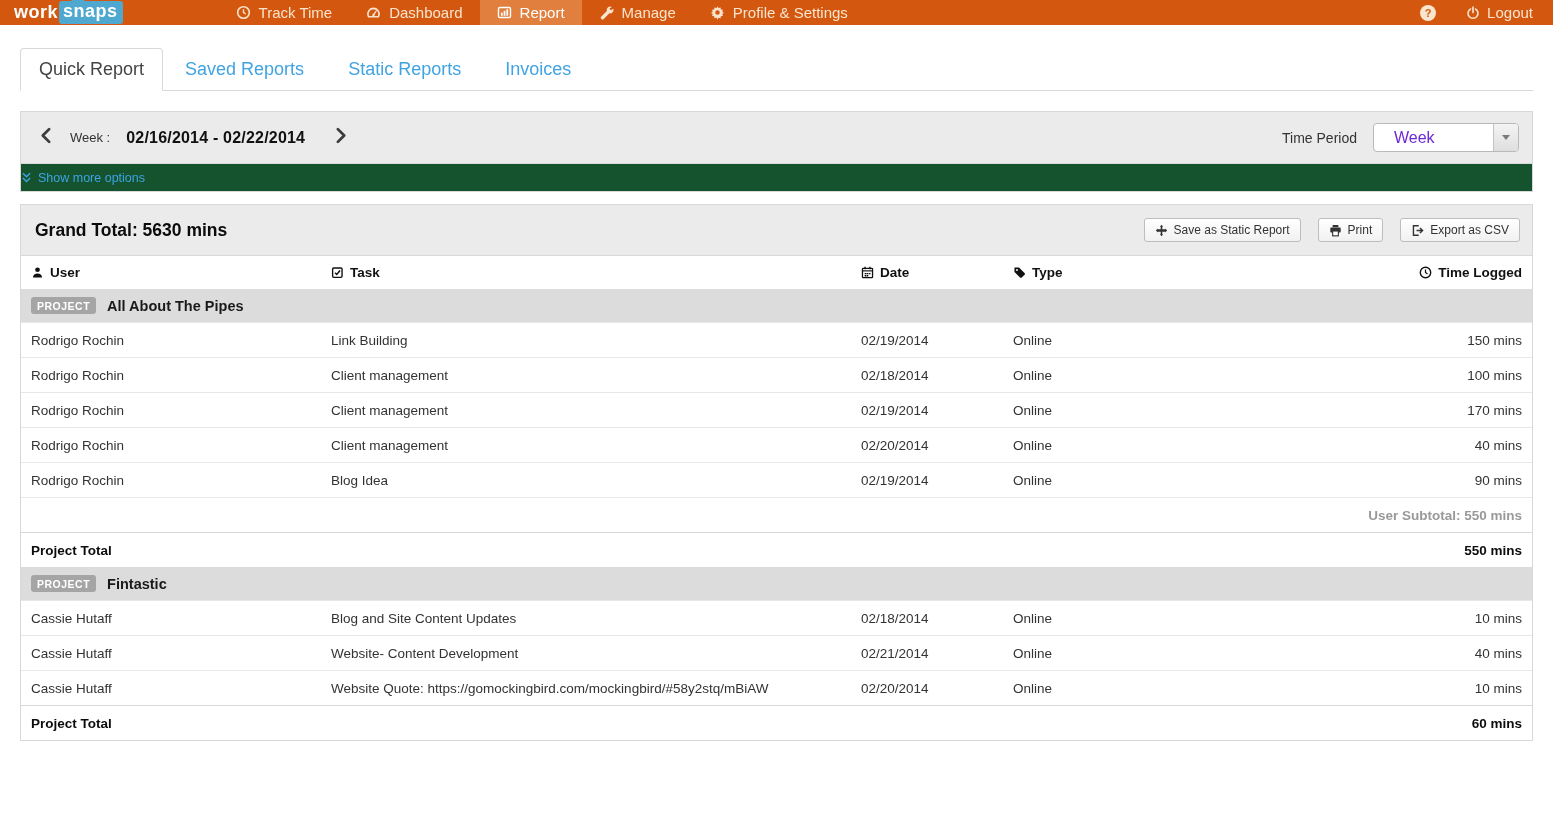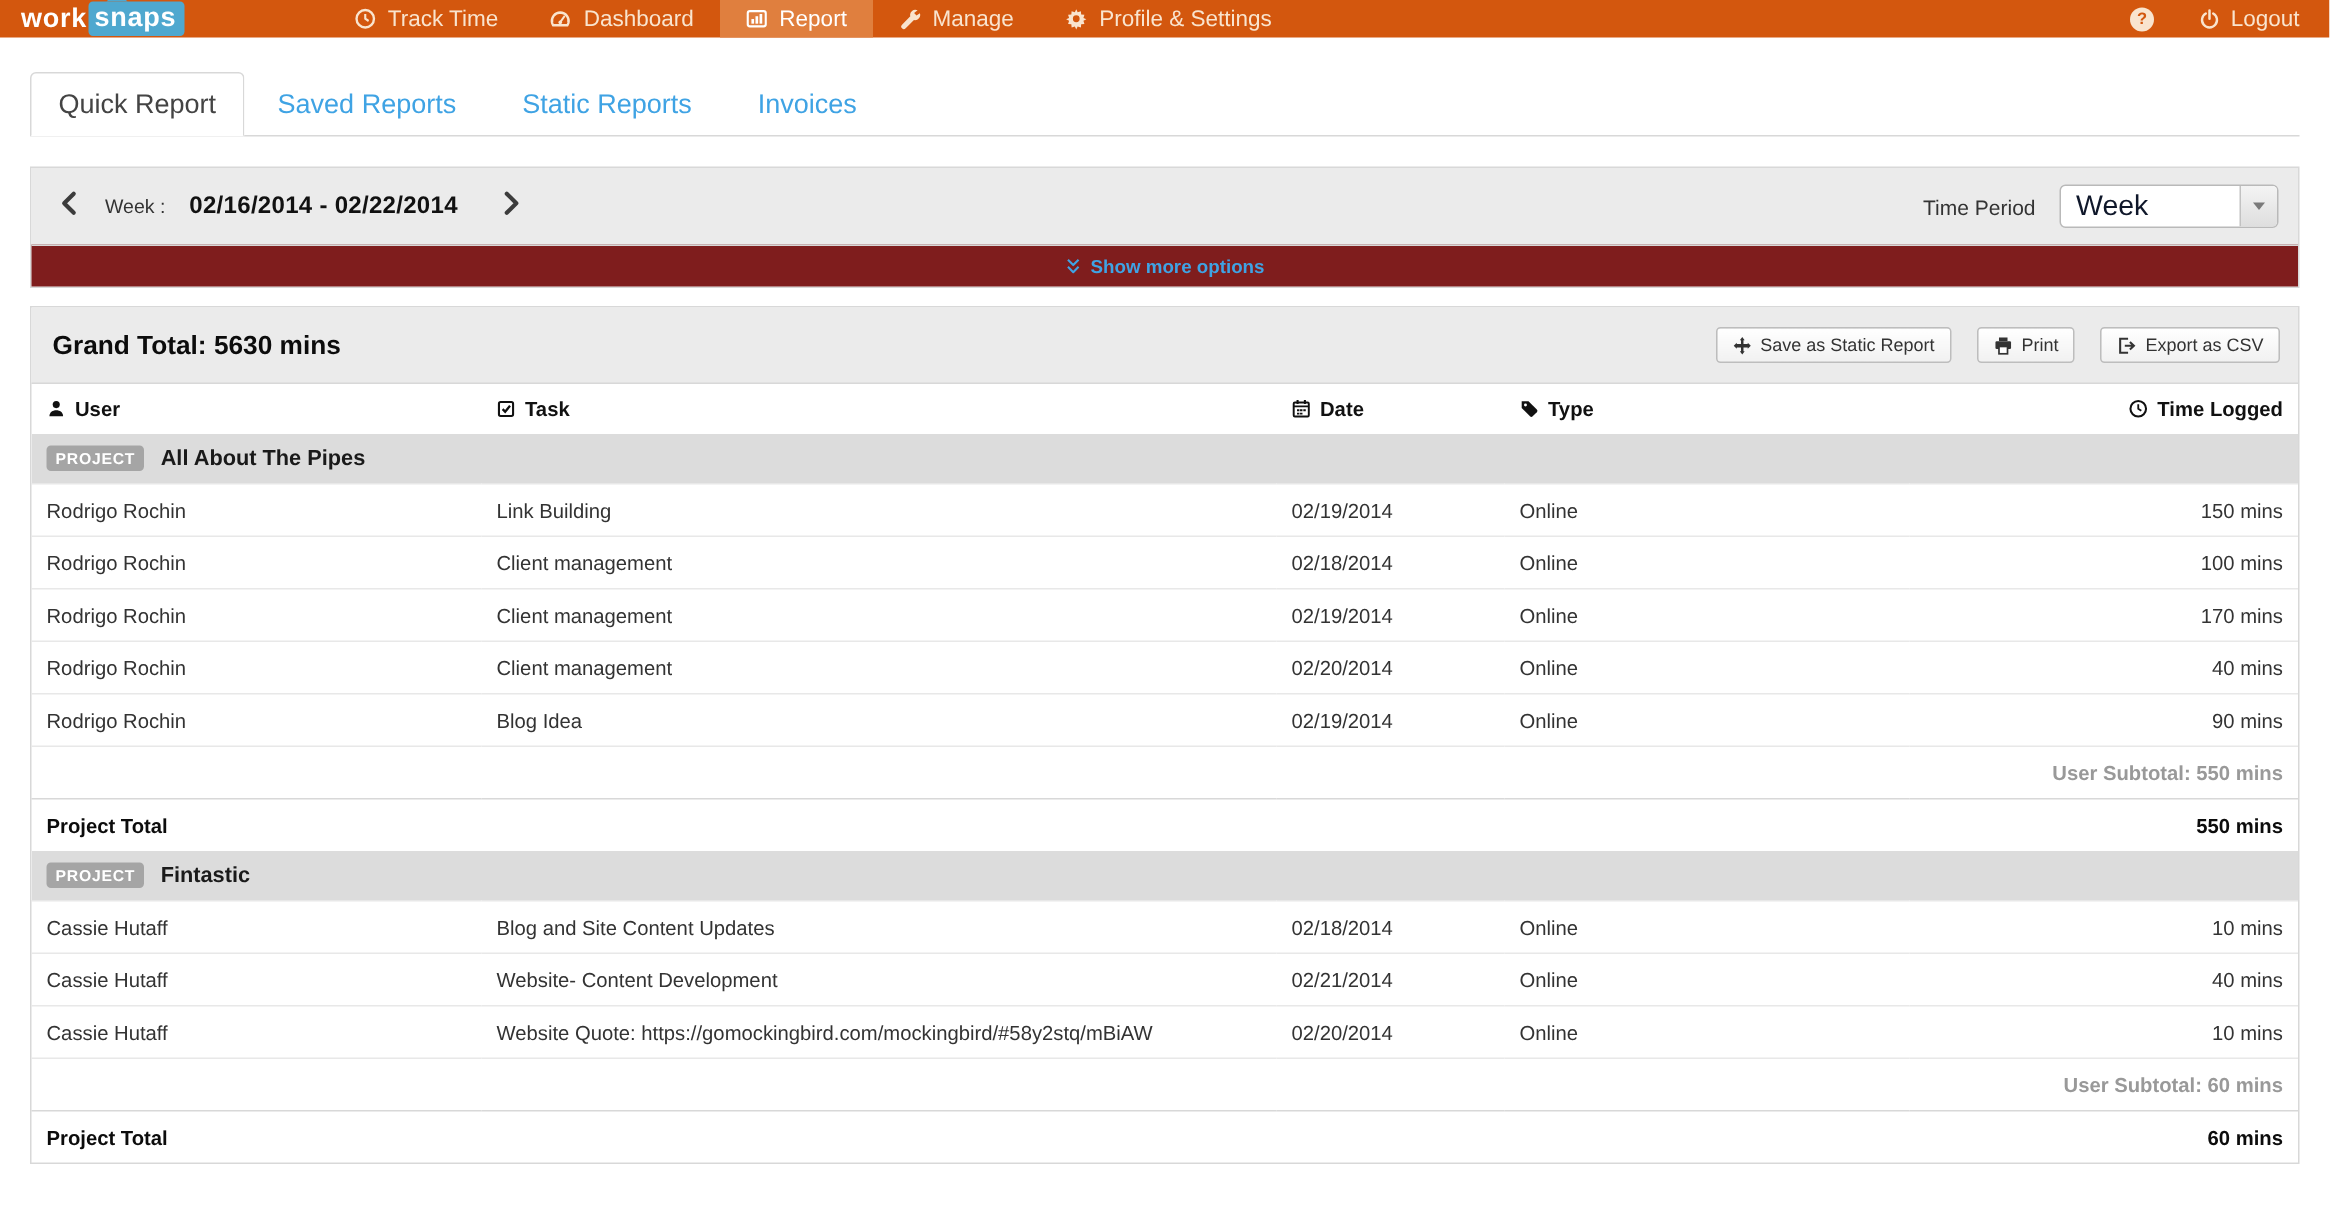--- a/index.html
+++ b/index.html
@@ -56,27 +56,27 @@
   .period-panel{margin:20px 20px 0 20px;border:1px solid var(--border);}
   .period-top{background:var(--panel-gray);height:51px;display:flex;align-items:center;padding:0 13px 0 16px;}
   .chev-btn{color:#3c3c3c;cursor:pointer;padding:2px;}
   .week-label{font-size:13px;color:#333;margin-left:14px;}
   .date-range{font-size:16px;font-weight:bold;color:#111;margin-left:16px;letter-spacing:.2px;}
   .chev-right{margin-left:26px;}
   .period-right{margin-left:auto;display:flex;align-items:center;}
   .tp-label{font-size:14px;color:#333;margin-right:16px;}
   .select{width:146px;height:29px;background:#fff;border:1px solid #b9b9b9;border-radius:4px;
     display:flex;align-items:center;cursor:pointer;overflow:hidden;}
-  .select-value{flex:1;padding-left:10px;font-size:19px;color:#0f172a;}
+  .select-value{flex:1;padding-left:20px;font-size:16px;color:#6d28d9;}
   .select-caret{width:25px;align-self:stretch;border-left:1px solid #c2c2c2;
     background:linear-gradient(#f4f4f4,#dedede);display:flex;align-items:center;justify-content:center;}
   .caret-tri{width:0;height:0;border-left:4px solid transparent;border-right:4px solid transparent;
     border-top:5px solid #7a7a7a;}
-  .period-more{background:#7f1d1d;border-top:1px solid var(--border);height:28px;display:flex;
-    align-items:center;justify-content:center;font-weight:bold;}
+  .period-more{background:#14532d;border-top:1px solid var(--border);height:28px;display:flex;
+    align-items:center;}
   .show-more{display:flex;align-items:center;gap:6px;color:var(--link-blue);font-size:12.5px;cursor:pointer;}
 
   
   .report-panel{margin:12px 20px 0 20px;border:1px solid var(--border);}
   .report-header{background:var(--panel-gray);padding:13px 12px;display:flex;align-items:center;
     justify-content:space-between;border-bottom:1px solid var(--border);}
   .grand-total{font-size:17.5px;font-weight:bold;color:#0c0c0c;margin-left:2px;}
   .report-actions{display:flex;gap:17px;}
   .btn{display:flex;align-items:center;gap:6px;background:linear-gradient(#ffffff,#f1f1f1);
     border:1px solid #bdbdbd;border-radius:3px;padding:4px 10px;font-size:12px;color:#333;
@@ -397,22 +397,19 @@
           <td>Online</td>
           <td class="right">40 mins</td>
         </tr>
         <tr class="data-row">
           <td>Cassie Hutaff</td>
           <td>Website Quote: https://gomockingbird.com/mockingbird/#58y2stq/mBiAW</td>
           <td>02/20/2014</td>
           <td>Online</td>
           <td class="right">10 mins</td>
         </tr>
-        <tr class="subtotal-row">
-          <td colspan="5">User Subtotal: 60 mins</td>
-        </tr>
         <tr class="total-row">
           <td colspan="4">Project Total</td>
           <td class="right">60 mins</td>
         </tr>
       </tbody>
     </table>
 </div>
 
 </body></html>

